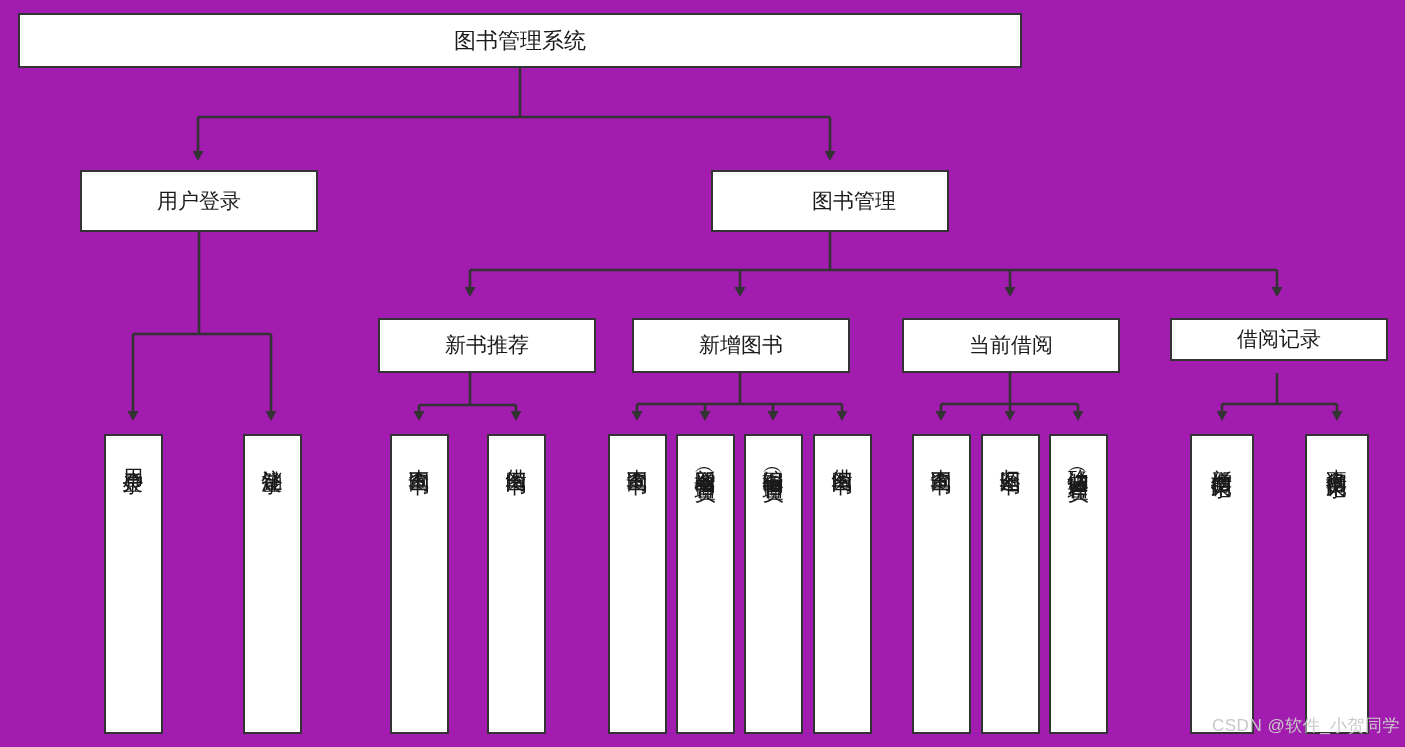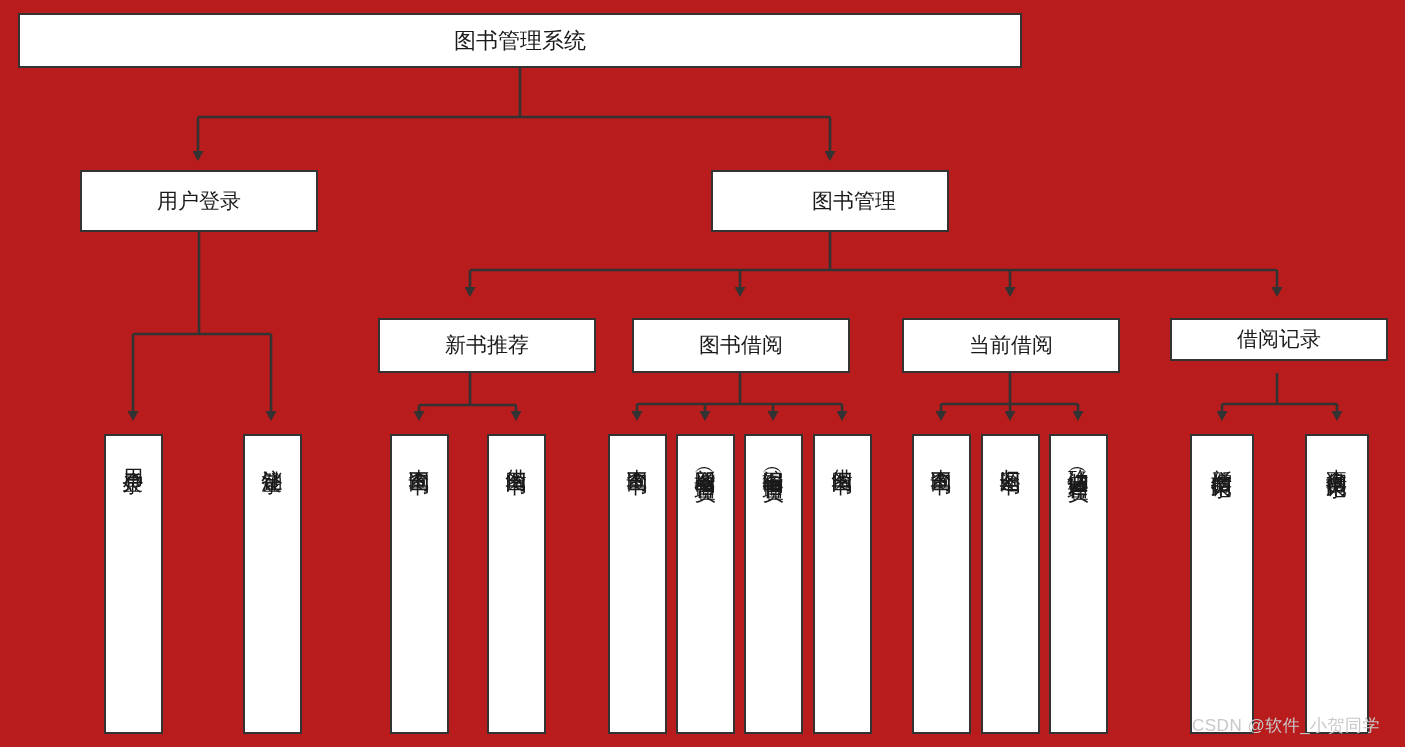--- a/index.html
+++ b/index.html
@@ -8,21 +8,21 @@
     padding: 0;
     background: #ffffff;
   }
   body {
     font-family: "Liberation Sans", "DejaVu Sans", sans-serif;
   }
   #diagram-root {
     position: relative;
     width: 1405px;
     height: 747px;
-    background: #b91c1c;
+    background: #a21caf;
     overflow: hidden;
   }
   #edge-layer {
     position: absolute;
     left: 0;
     top: 0;
     width: 1405px;
     height: 747px;
   }
   .node {
@@ -62,20 +62,21 @@
   }
   #watermark {
     position: absolute;
     left: 1192px;
     top: 714px;
     font-size: 17px;
     color: #c8c8c8;
     white-space: nowrap;
     z-index: 3;
     letter-spacing: 0.5px;
+    padding-left: 20px;
   }
 </style>
 </head>
 <body>
 
 <div id="diagram-root">
 
   <svg id="edge-layer" viewBox="0 0 1405 747" xmlns="http://www.w3.org/2000/svg">
     <defs>
       <marker id="arrow" markerWidth="10" markerHeight="11" refX="1" refY="5.5" orient="auto" markerUnits="userSpaceOnUse">
@@ -134,21 +135,21 @@
     <span class="node-label">用户登录</span>
   </div>
   <div class="node horizontal" style="left:711px; top:170px; width:238px; height:62px;padding-left:48px;">
     <span class="node-label">图书管理</span>
   </div>
 
   <div class="node horizontal" style="left:378px; top:318px; width:218px; height:55px;">
     <span class="node-label">新书推荐</span>
   </div>
   <div class="node horizontal" style="left:632px; top:318px; width:218px; height:55px;">
-    <span class="node-label">图书借阅</span>
+    <span class="node-label">新增图书</span>
   </div>
   <div class="node horizontal" style="left:902px; top:318px; width:218px; height:55px;">
     <span class="node-label">当前借阅</span>
   </div>
   <div class="node horizontal" style="left:1170px; top:318px; width:218px; height:43px;">
     <span class="node-label">借阅记录</span>
   </div>
 
   <div class="node vertical" style="left:104px; top:434px; width:59px; height:300px;">
     <span class="node-label">用户登录</span>

